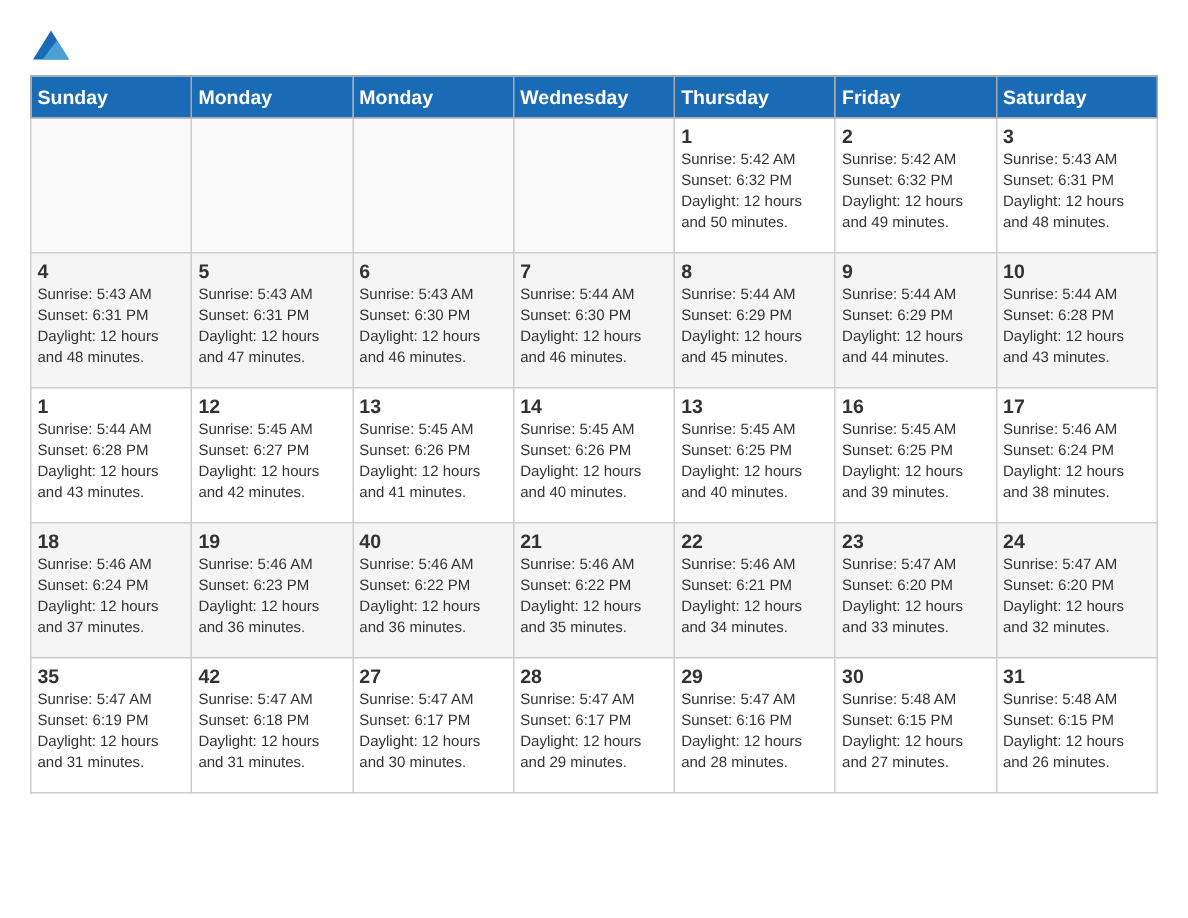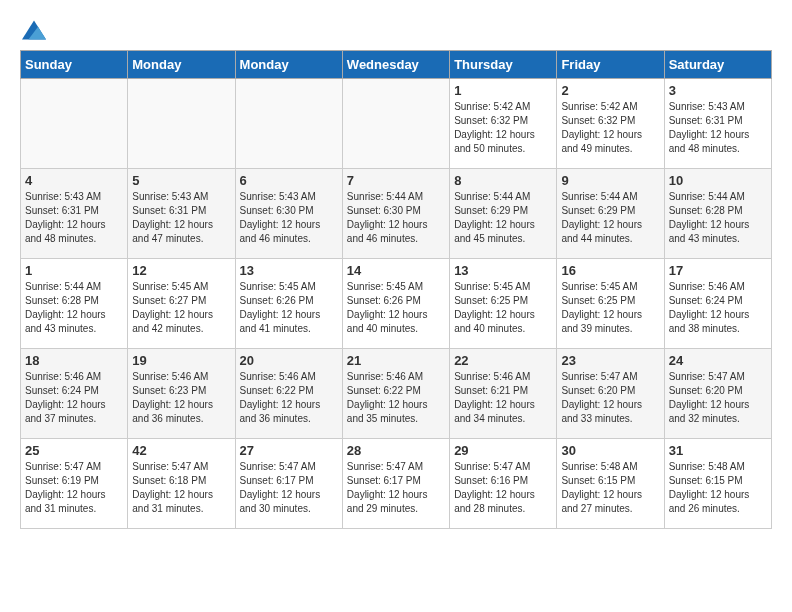--- a/index.html
+++ b/index.html
@@ -270,21 +270,21 @@
 and 37 minutes.</div>
         </td>
         <td>
           <span class="day-number">19</span>
           <div class="day-info" style="white-space: pre-line;">Sunrise: 5:46 AM
 Sunset: 6:23 PM
 Daylight: 12 hours
 and 36 minutes.</div>
         </td>
         <td>
-          <span class="day-number">20</span>
+          <span class="day-number">40</span>
           <div class="day-info" style="white-space: pre-line;">Sunrise: 5:46 AM
 Sunset: 6:22 PM
 Daylight: 12 hours
 and 36 minutes.</div>
         </td>
         <td>
           <span class="day-number">21</span>
           <div class="day-info" style="white-space: pre-line;">Sunrise: 5:46 AM
 Sunset: 6:22 PM
 Daylight: 12 hours
@@ -307,21 +307,21 @@
         <td>
           <span class="day-number">24</span>
           <div class="day-info" style="white-space: pre-line;">Sunrise: 5:47 AM
 Sunset: 6:20 PM
 Daylight: 12 hours
 and 32 minutes.</div>
         </td>
       </tr>
       <tr>
         <td>
-          <span class="day-number">25</span>
+          <span class="day-number">35</span>
           <div class="day-info" style="white-space: pre-line;">Sunrise: 5:47 AM
 Sunset: 6:19 PM
 Daylight: 12 hours
 and 31 minutes.</div>
         </td>
         <td>
           <span class="day-number">42</span>
           <div class="day-info" style="white-space: pre-line;">Sunrise: 5:47 AM
 Sunset: 6:18 PM
 Daylight: 12 hours

